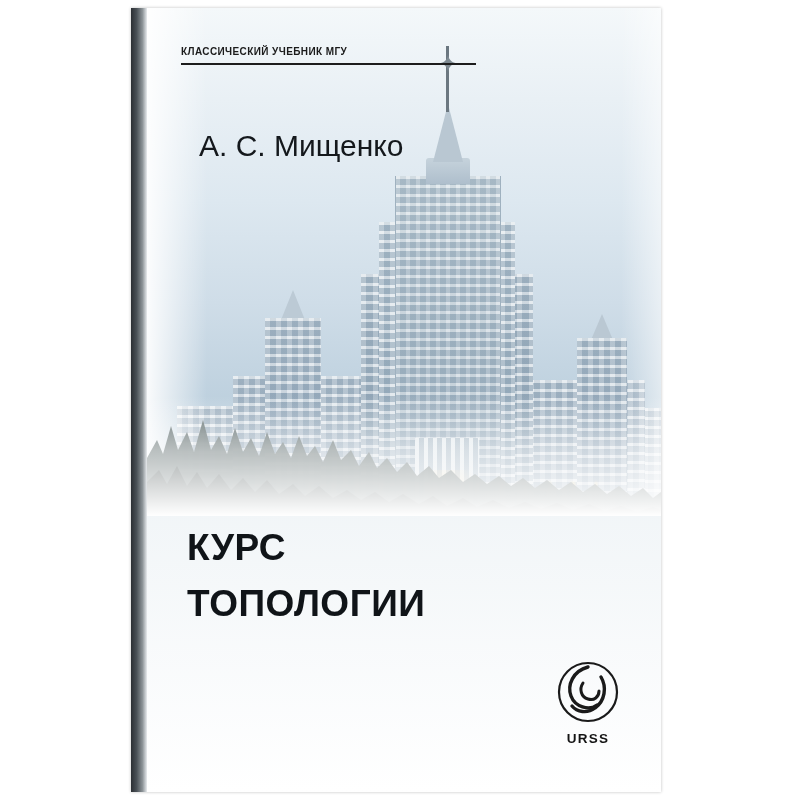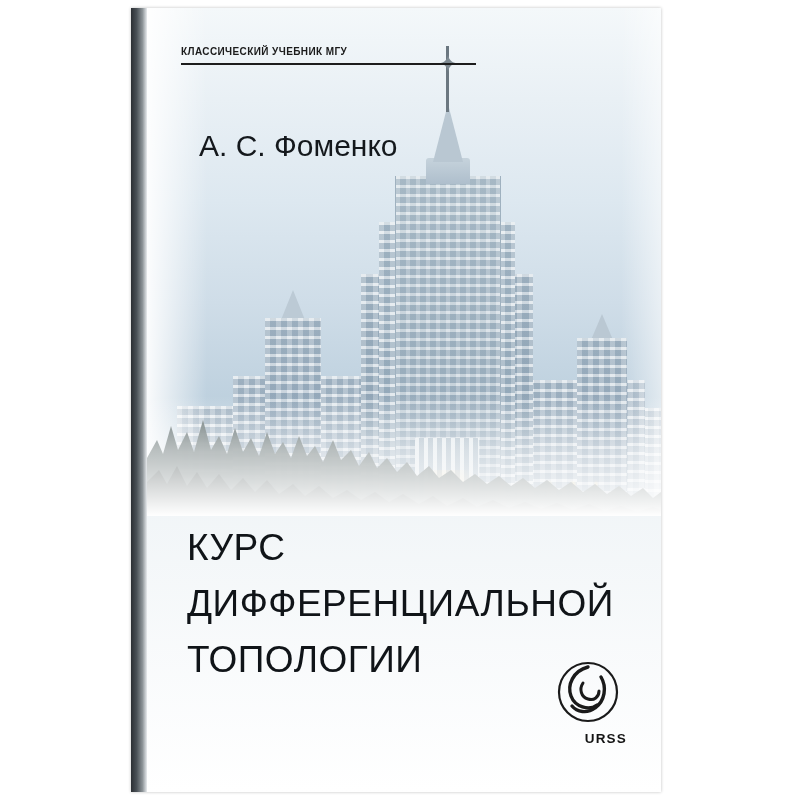--- a/index.html
+++ b/index.html
@@ -270,34 +270,34 @@
 
   #title-block {
     position: absolute;
     left: 40px;
     top: 512px;
     width: 430px;
     z-index: 60;
   }
   .title-line {
     font-size: 37px;
-    font-weight: 400;
+    font-weight: 700;
     letter-spacing: 0.5px;
     color: #101418;
     line-height: 1.52;
     white-space: nowrap;
   }
 
   
   #publisher-logo {
     position: absolute;
     right: 34px;
     bottom: 46px;
     width: 78px;
-    text-align: right;
+    text-align: center;
     z-index: 60;
   }
   #logo-mark {
     width: 62px;
     height: 62px;
     margin: 0 auto 8px auto;
     position: relative;
   }
   #logo-mark svg { display: block; }
   #logo-text {
@@ -369,26 +369,25 @@
         <div class="veil-r"></div>
         <div class="photo-fade"></div>
       </div>
 
       <div id="series-line">
         <div id="series-text">КЛАССИЧЕСКИЙ УЧЕБНИК МГУ</div>
         <div id="series-rule"></div>
       </div>
 
       <div id="authors">
-        <div class="author-name">А. С. Фоменко</div>
+        <div class="author-name">А. С. Мищенко</div>
       </div>
 
       <div id="title-block">
         <div class="title-line">КУРС</div>
-        <div class="title-line">ДИФФЕРЕНЦИАЛЬНОЙ</div>
         <div class="title-line">ТОПОЛОГИИ</div>
       </div>
 
       <div id="publisher-logo">
         <div id="logo-mark">
           <svg width="62" height="62" viewBox="0 0 62 62">
             <circle cx="31" cy="31" r="29" fill="none" stroke="#1a1a1a" stroke-width="2.2"></circle>
             <path d="M31 6 C16 10, 10 24, 14 35 C18 46, 32 50, 40 44" fill="none" stroke="#1a1a1a" stroke-width="3.4" stroke-linecap="round"></path>
             <path d="M44 16 C50 26, 48 40, 38 47 C30 53, 20 51, 15 45" fill="none" stroke="#1a1a1a" stroke-width="3.4" stroke-linecap="round"></path>
             <path d="M26 22 C22 28, 24 36, 31 38 C37 40, 42 36, 42 30" fill="none" stroke="#1a1a1a" stroke-width="3" stroke-linecap="round"></path>

